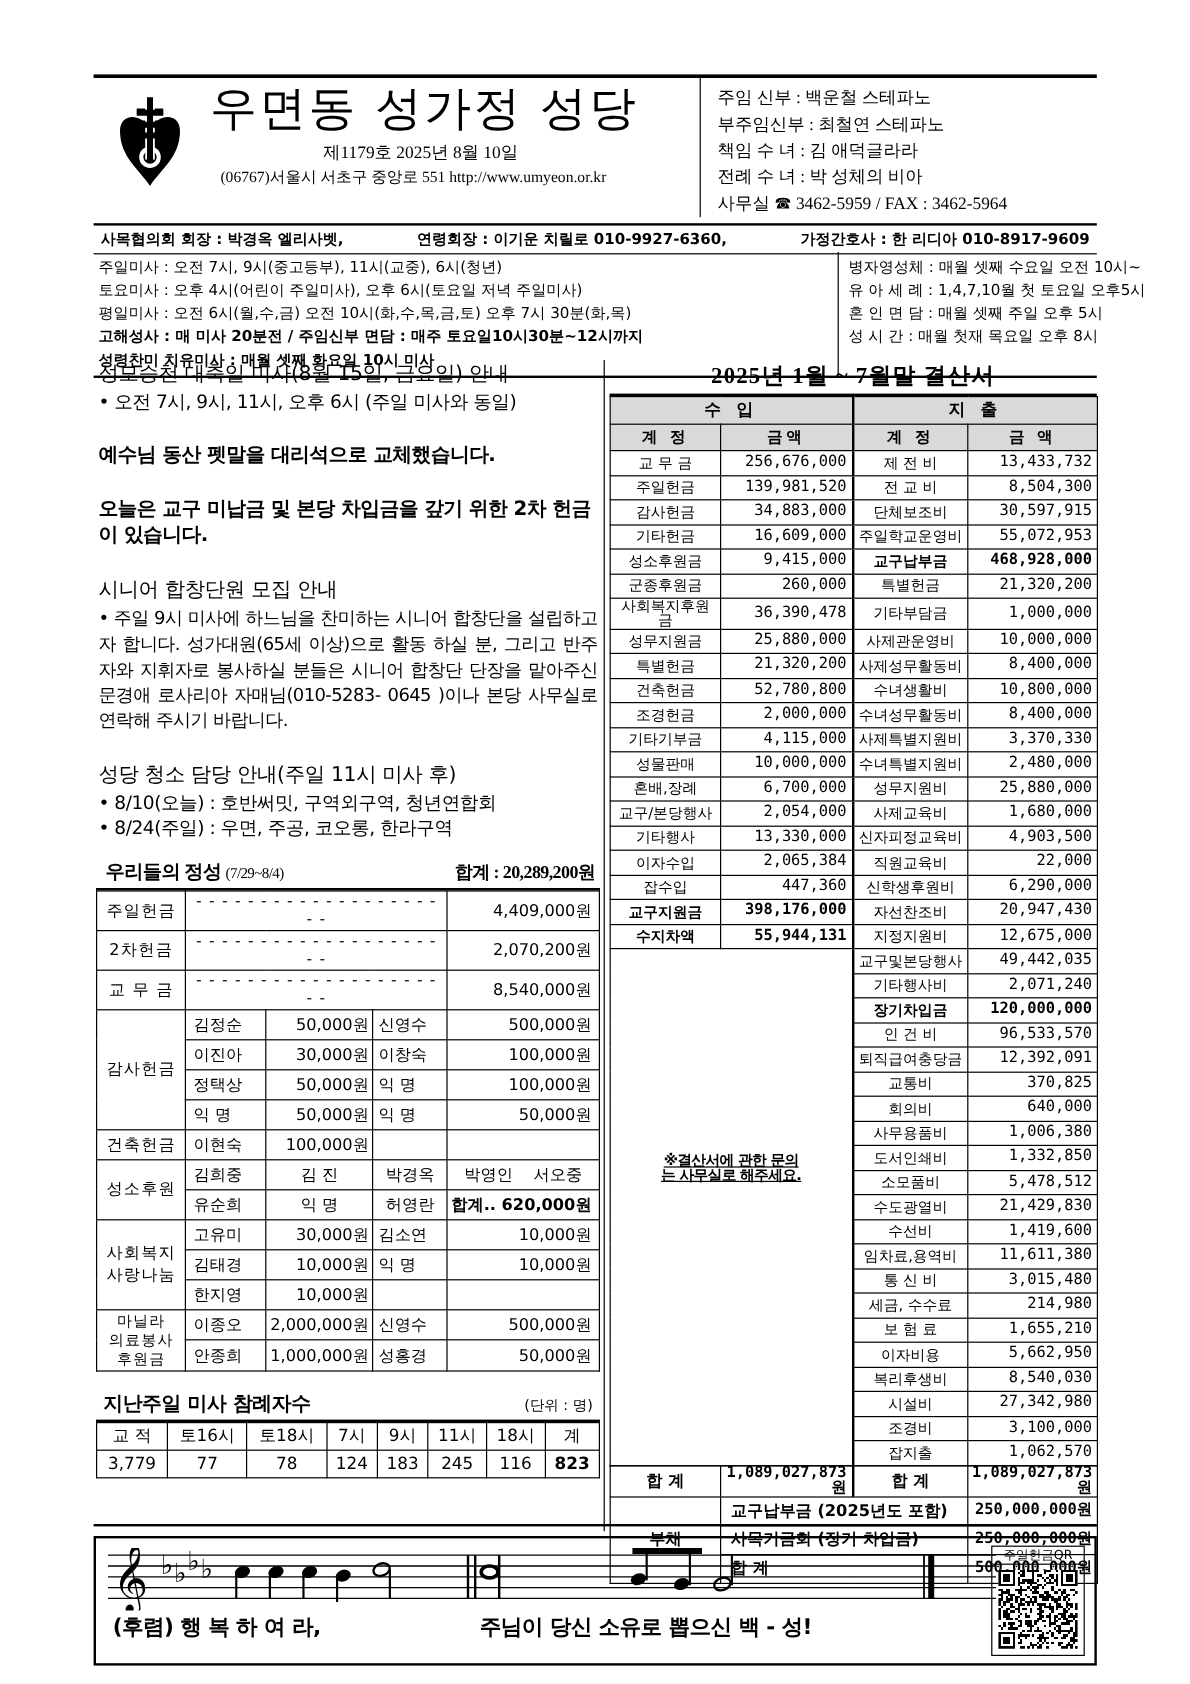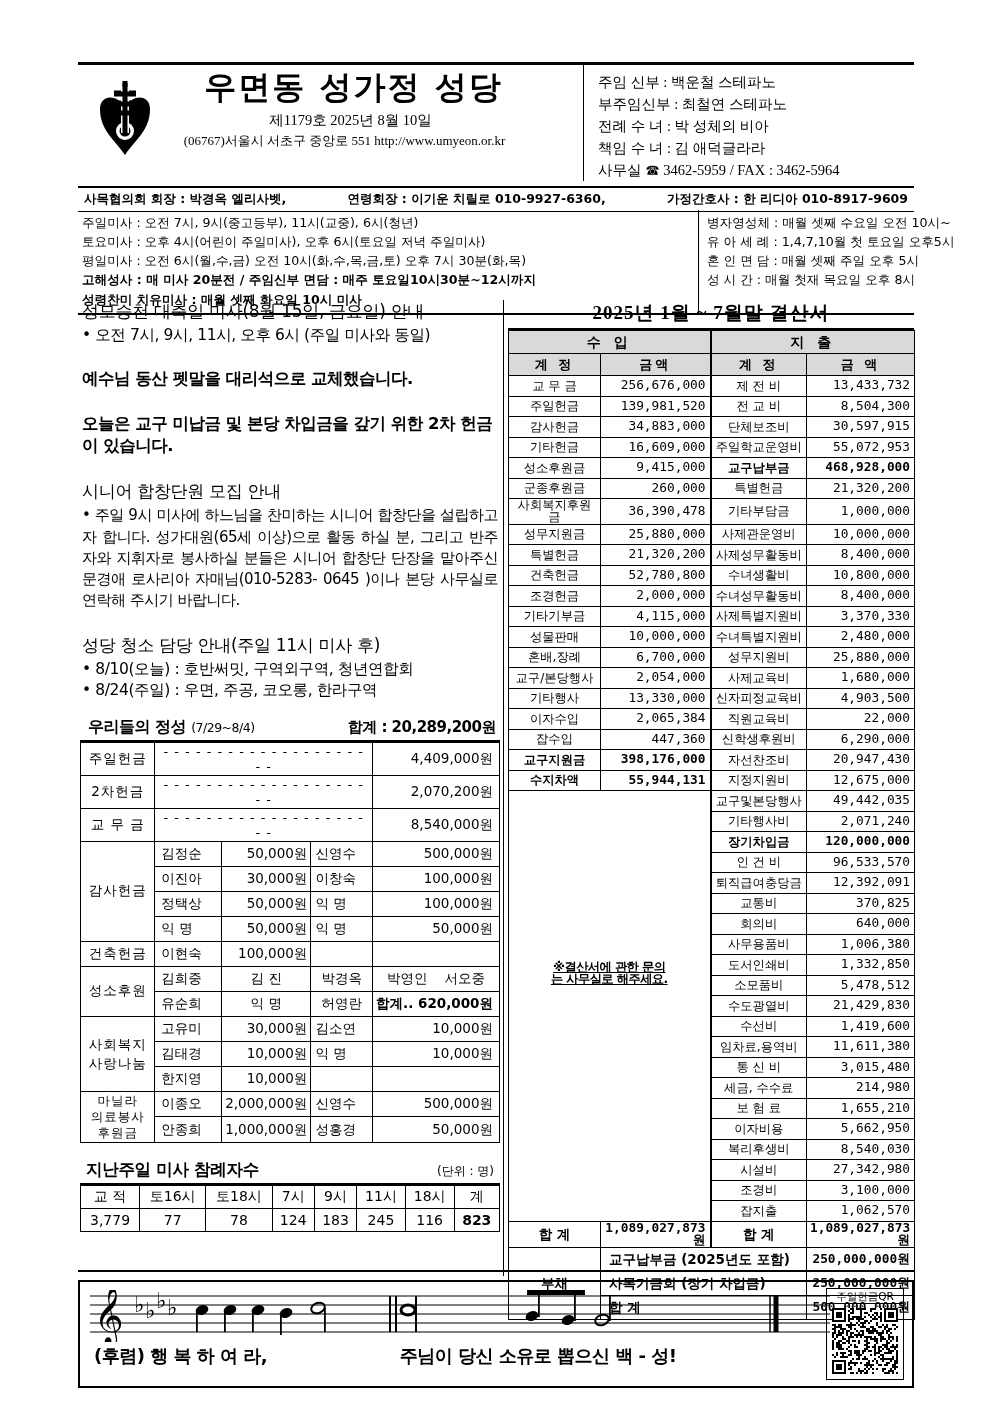--- a/index.html
+++ b/index.html
@@ -13,21 +13,21 @@
   }
   .page { position:absolute; left:0; top:0; width:992px; height:1403px; }
 
   
   .masthead { position:absolute; left:78px; top:62px; width:836px; }
   .mast-rule-top { border-top:3px solid #000; width:836px; }
   .mast-body { display:flex; align-items:flex-start; }
   .mast-left { width:505px; position:relative; }
   .logo { position:absolute; left:12px; top:14px; width:70px; height:78px; }
   .church-name {
-    text-align:center; font-size:32px; font-weight:bold; letter-spacing:2px;
+    text-align:center; font-size:39px; font-weight:normal; letter-spacing:2px;
     padding-left:46px; padding-top:6px; line-height:1.05;
     font-family:"DejaVu Sans","Liberation Sans",sans-serif;
   }
   .issue-line { text-align:center; font-size:14.5px; padding-left:40px; margin-top:6px;
                 font-family:"Liberation Serif", serif; }
   .addr-line { text-align:center; font-size:13px; padding-left:28px; margin-top:2px;
                font-family:"Liberation Serif", serif; }
   .mast-right { width:331px; border-left:1px solid #000; padding-left:14px; padding-top:6px;
                 font-size:14.5px; line-height:1.52; font-family:"Liberation Serif", serif; }
   .mast-right div { white-space:nowrap; }
@@ -63,21 +63,21 @@
   .notice .body { font-size:15px; line-height:1.42; letter-spacing:-0.5px; margin:0 2px; text-align:justify; }
   .gap { height:22px; }
   .stmt { font-size:16.5px; font-weight:bold; margin:0 0 0 2px; line-height:1.38; letter-spacing:-0.5px;}
 
   
   table { border-collapse:collapse; width:100%; }
   td, th { border:1px solid #000; font-size:13px; padding:1px 3px; }
 
   
   .offer-title { display:flex; justify-content:space-between; align-items:baseline;
-                 border-bottom:2px solid #000; padding:2px 4px 2px 8px; margin-top:14px; }
+                 border-bottom:2px solid #000; padding:2px 4px 2px 8px; margin-top:14px;font-family:Liberation Serif, serif; }
   .offer-title .t1 { font-size:16px; font-weight:bold; letter-spacing:-0.5px;}
   .offer-title .t1 small { font-size:12.5px; font-weight:normal; }
   .offer-title .t2 { font-size:15px; font-weight:bold; letter-spacing:-0.5px;}
   .offer-tbl td { height:25px; font-size:13.5px; vertical-align:middle; }
   .offer-tbl .cat { text-align:center; font-size:13.5px; width:88px; letter-spacing:1px;}
   .offer-tbl .dash { text-align:center; letter-spacing:1px; font-size:13px;}
   .offer-tbl .amt { text-align:right; padding-right:6px; }
   .offer-tbl .nm { padding-left:6px; }
   .offer-tbl .nm2 { padding-left:4px; }
   .nowrap { white-space:nowrap; }
@@ -138,22 +138,22 @@
             <path d="M35 4 L35 56 M24 15 L46 15 M27 25 L43 25 M29.5 34 L40.5 34" stroke="#000" stroke-width="5" fill="none"></path>
           </svg>
         </div>
         <div class="church-name">우면동 성가정 성당</div>
         <div class="issue-line">제1179호  2025년 8월 10일</div>
         <div class="addr-line">(06767)서울시 서초구 중앙로 551  http://www.umyeon.or.kr</div>
       </div>
       <div class="mast-right">
         <div>주임  신부 : 백운철 스테파노</div>
         <div>부주임신부 : 최철연 스테파노</div>
+        <div>책임 수 녀  : 김 애덕글라라</div>
         <div>전례 수 녀  : 박 성체의 비아</div>
-        <div>책임 수 녀  : 김 애덕글라라</div>
         <div>사무실 ☎ 3462-5959 / FAX : 3462-5964</div>
       </div>
     </div>
   </div>
 
   <div class="officers">
     <span>사목협의회 회장 : 박경옥 엘리사벳,</span>
     <span>연령회장 : 이기운 치릴로 010-9927-6360,</span>
     <span>가정간호사 : 한 리디아  010-8917-9609</span>
   </div>

